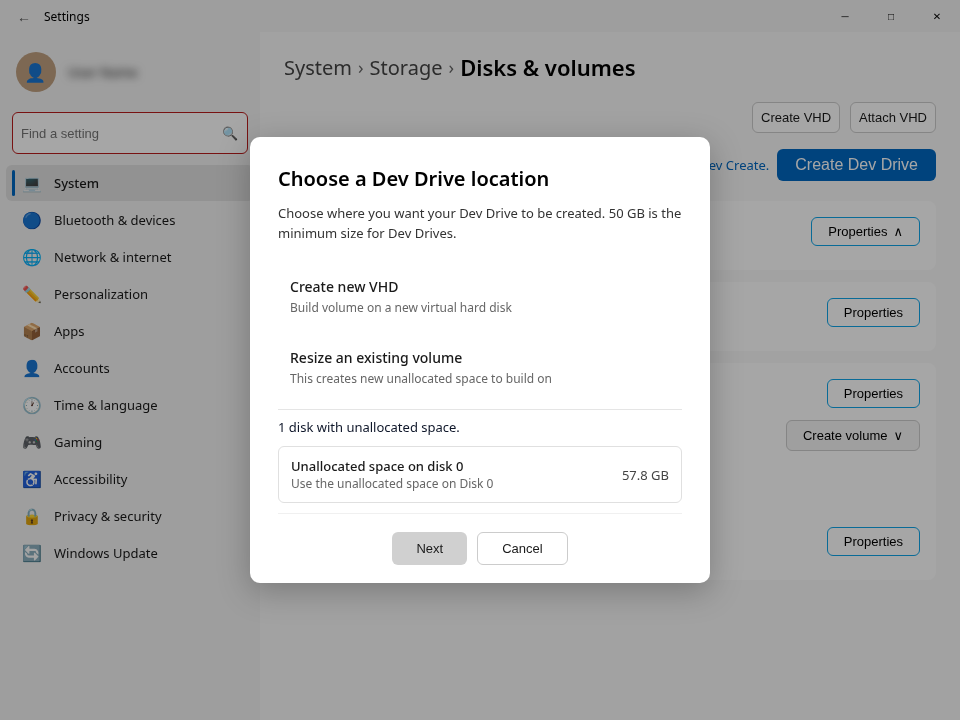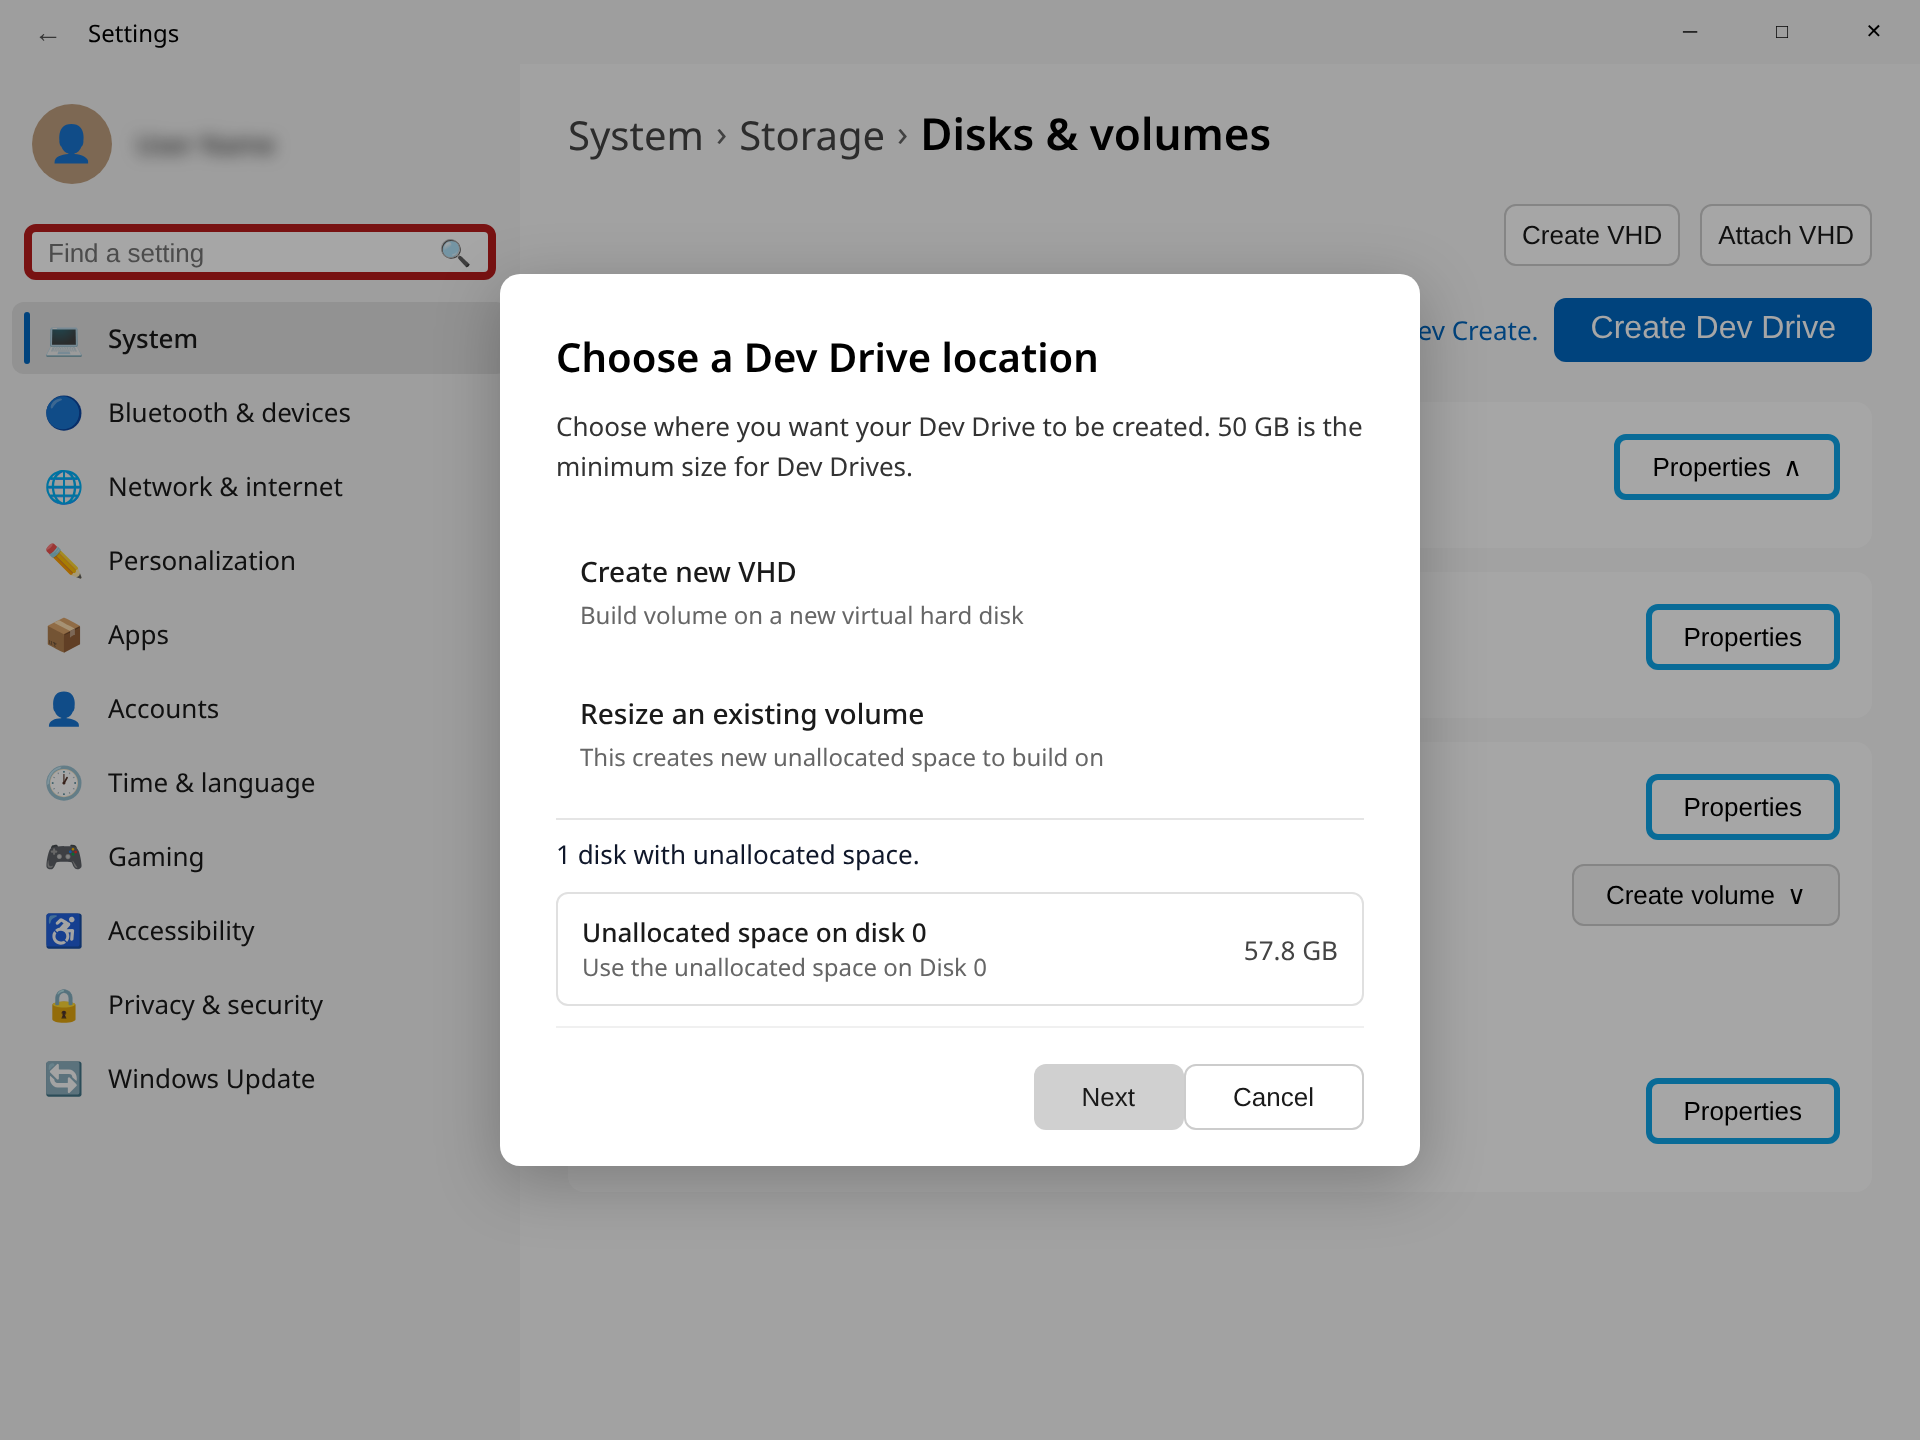--- a/index.html
+++ b/index.html
@@ -99,24 +99,24 @@
       font-size: 13px;
       color: #333;
       font-weight: 500;
       filter: blur(4px);
     }
     .search-box {
       margin: 4px 12px 10px 12px;
       display: flex;
       align-items: center;
       background: #fff;
-      border: 4px solid #b91c1c;
+      border: 1px solid #b91c1c;
       border-radius: 6px;
       padding: 0 8px;
-      height: 28px;
+      height: 42px;
     }
     .search-box input {
       border: none;
       outline: none;
       font-size: 13px;
       flex: 1;
       background: transparent;
       color: #333;
     }
     .search-icon-wrapper {
@@ -228,21 +228,21 @@
       margin-bottom: 12px;
     }
     .props-btn-row {
       display: flex;
       justify-content: flex-end;
       gap: 8px;
       margin-bottom: 8px;
     }
     .props-btn {
       padding: 6px 16px;
-      border: 3px solid #0ea5e9;
+      border: 1px solid #0ea5e9;
       border-radius: 6px;
       background: #fff;
       font-size: 13px;
       cursor: pointer;
     }
     .props-btn.with-chevron {
       display: flex;
       align-items: center;
       gap: 6px;
     }
@@ -345,21 +345,22 @@
     .unallocated-item .item-left .item-sub {
       font-size: 12px;
       color: #666;
     }
     .unallocated-item .item-size {
       font-size: 13px;
       color: #444;
     }
     .dialog-footer {
       display: flex;
-      justify-content: flex-end;
+      justify-content: center;
+      gap: 10px;
       padding: 18px 0;
       margin-top: 10px;
       border-top: 1px solid #f0f0f0;
     }
     .dialog-btn {
       padding: 8px 24px;
       border-radius: 6px;
       font-size: 13px;
       cursor: pointer;
       border: none;

